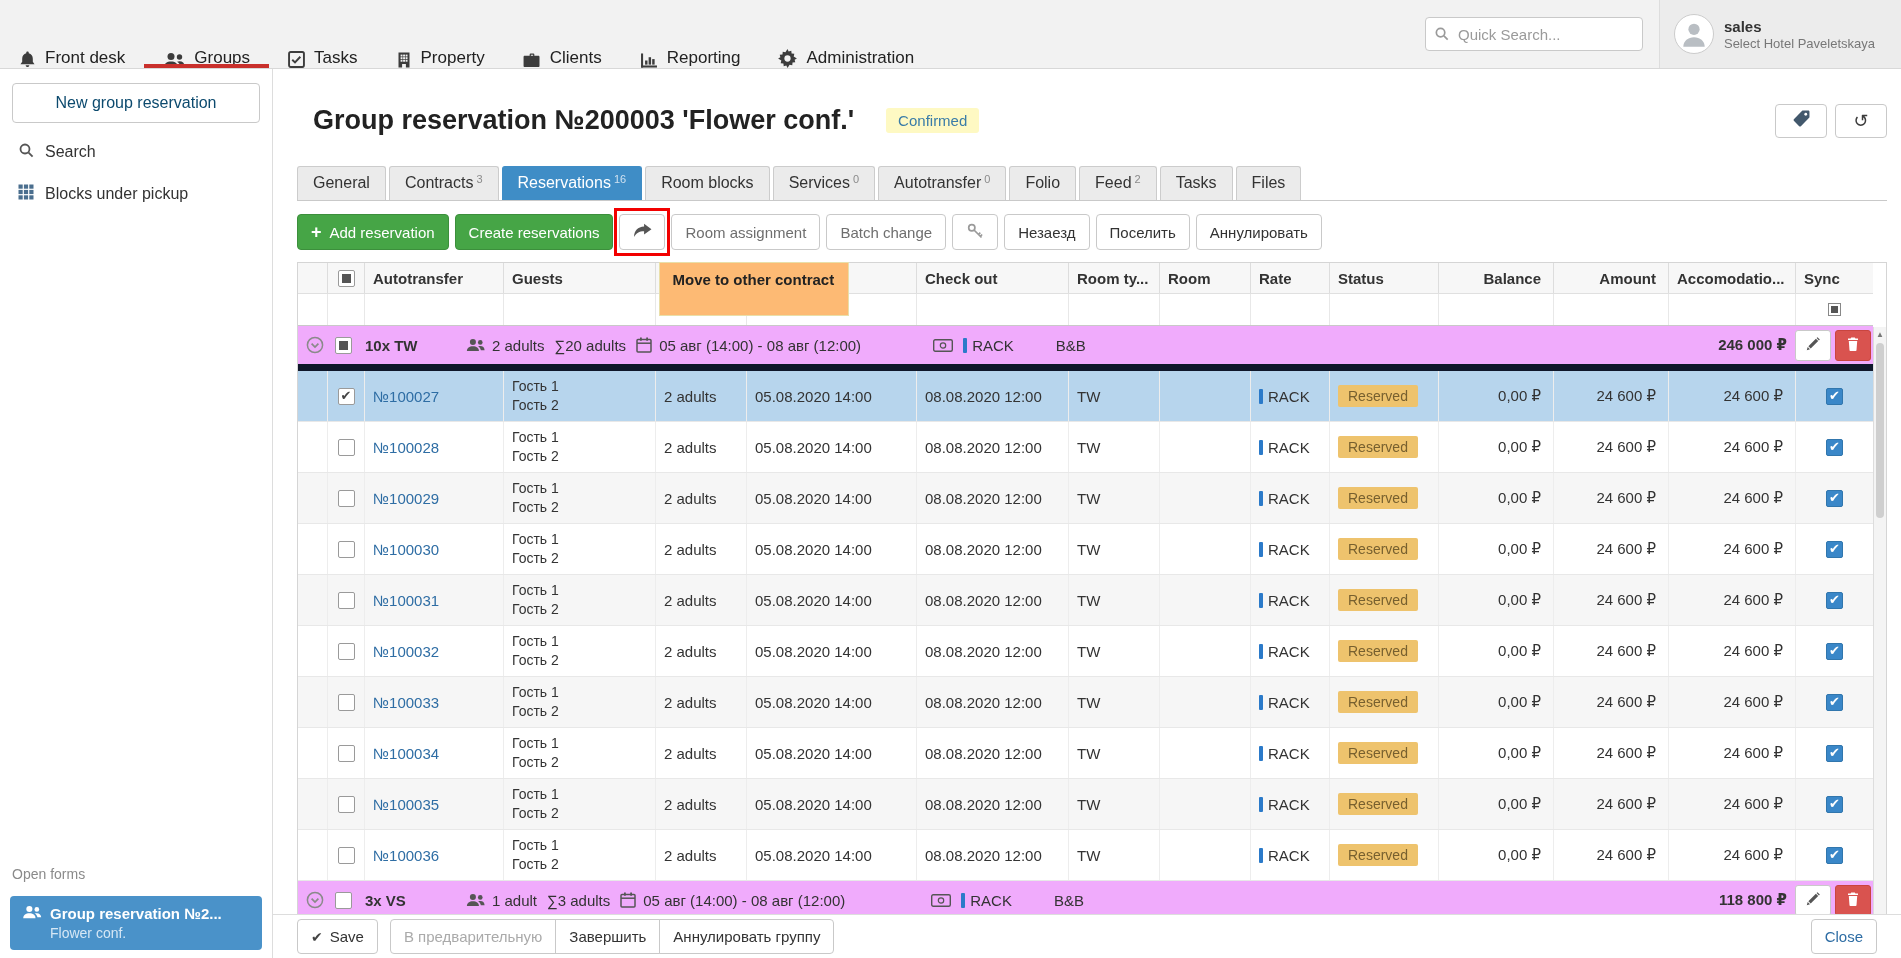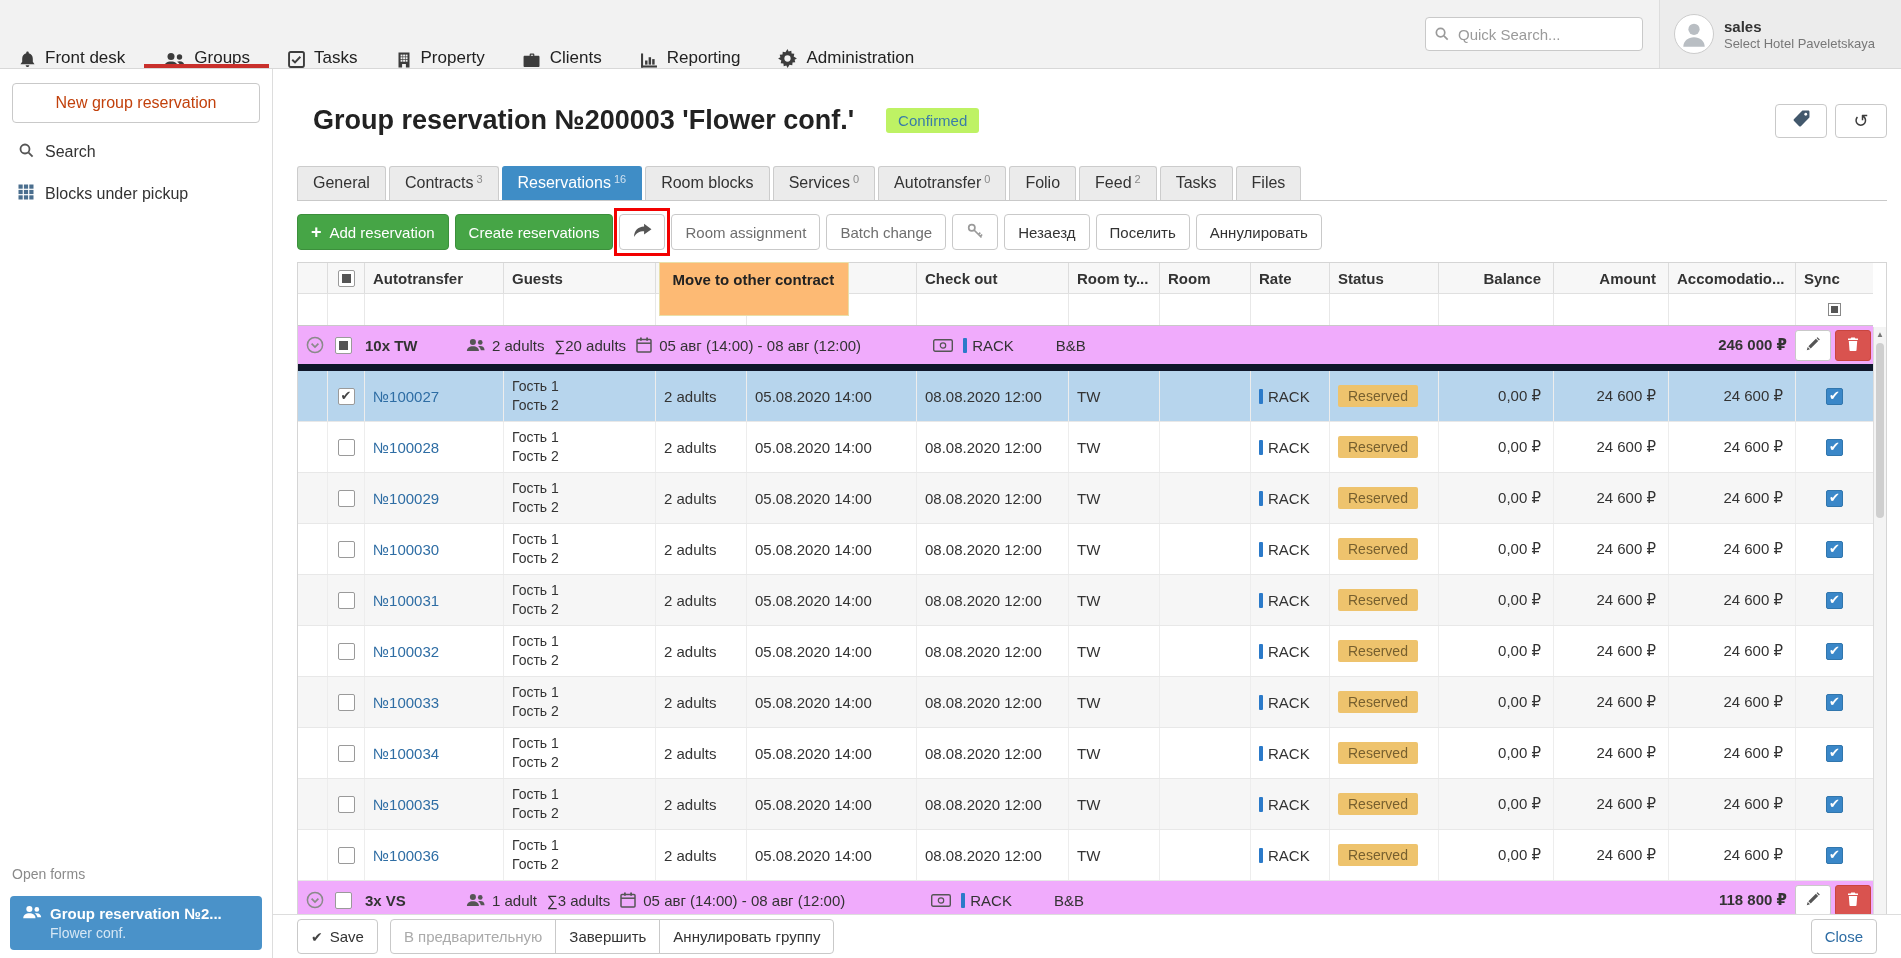--- a/index.html
+++ b/index.html
@@ -19,33 +19,33 @@
   .searchbox input::placeholder{color:#9a9a9a;}
   .searchbox .sicon{position:absolute;left:9px;top:9px;}
   .userbox{display:flex;align-items:center;gap:10px;padding:0 26px 0 14px;border-left:1px solid #ddd;background:#ececec;min-width:235px;cursor:pointer;}
   .avatar{width:40px;height:40px;border-radius:50%;background:#fff;border:1px solid #ccc;display:flex;align-items:center;justify-content:center;overflow:hidden;}
   .user-name{font-weight:bold;font-size:15px;color:#333;}
   .user-hotel{font-size:13px;color:#777;margin-top:1px;}
 
   
   .layout{display:flex;height:889px;}
   .sidebar{width:273px;background:#fff;border-right:1px solid #ddd;position:relative;flex-shrink:0;}
-  .side-btn{display:block;width:calc(100% - 24px);margin:14px 12px 8px;height:40px;background:#fff;border:1px solid #c9c9c9;border-radius:4px;font-size:16px;color:#c2410c;cursor:pointer;font-family:inherit;}
+  .side-btn{display:block;width:calc(100% - 24px);margin:14px 12px 8px;height:40px;background:#fff;border:1px solid #c9c9c9;border-radius:4px;font-size:16px;color:#0c4a6e;cursor:pointer;font-family:inherit;}
   .side-item{display:flex;align-items:center;gap:11px;padding:11px 18px;font-size:16px;color:#333;cursor:pointer;}
   .open-forms-label{position:absolute;bottom:76px;left:12px;font-size:14px;color:#8a8a8a;}
   .open-form-card{position:absolute;bottom:8px;left:10px;right:10px;background:#4a92c9;border-radius:4px;padding:9px 12px;color:#fff;cursor:pointer;}
   .of-line1{display:flex;gap:8px;align-items:center;font-weight:bold;font-size:15px;white-space:nowrap;overflow:hidden;}
   .of-line2{font-size:14px;color:#d6e7f5;margin:3px 0 0 28px;}
 
   .main{flex:1;position:relative;background:#fff;padding:0 14px 0 24px;overflow:hidden;}
 
   
   .page-head{display:flex;align-items:center;gap:16px;margin-top:20px;}
   .page-head h1{font-size:27px;margin:16px;color:#222;font-weight:bold;}
-  .status-chip{background:#bef264;color:#3a7ca8;font-size:15px;padding:4px 12px;border-radius:3px;}
+  .status-chip{background:#fef9c3;color:#3a7ca8;font-size:15px;padding:4px 12px;border-radius:3px;}
   .head-actions{margin-left:auto;display:flex;gap:8px;}
   .head-actions button{width:52px;height:34px;background:#fff;border:1px solid #c9c9c9;border-radius:4px;display:flex;align-items:center;justify-content:center;cursor:pointer;font-size:18px;color:#3c3c3c;}
 
   
   .tabs{display:flex;gap:3px;margin-top:14px;border-bottom:1px solid #c9c9c9;}
   .tab{display:flex;align-items:flex-start;gap:3px;padding:7px 15px 8px;background:#ebebeb;border:1px solid #ccc;border-bottom:none;border-radius:3px 3px 0 0;font-size:16px;color:#333;cursor:pointer;margin-bottom:0;white-space:nowrap;}
   .tab.active{background:#3f8dc6;color:#fff;border-color:#3f8dc6;}
   .tbadge{font-size:11px;color:#8b8b8b;margin-top:-1px;}
   .tab.active .tbadge{color:#cfe1f0;}
   .tbadge:empty{display:none;}

